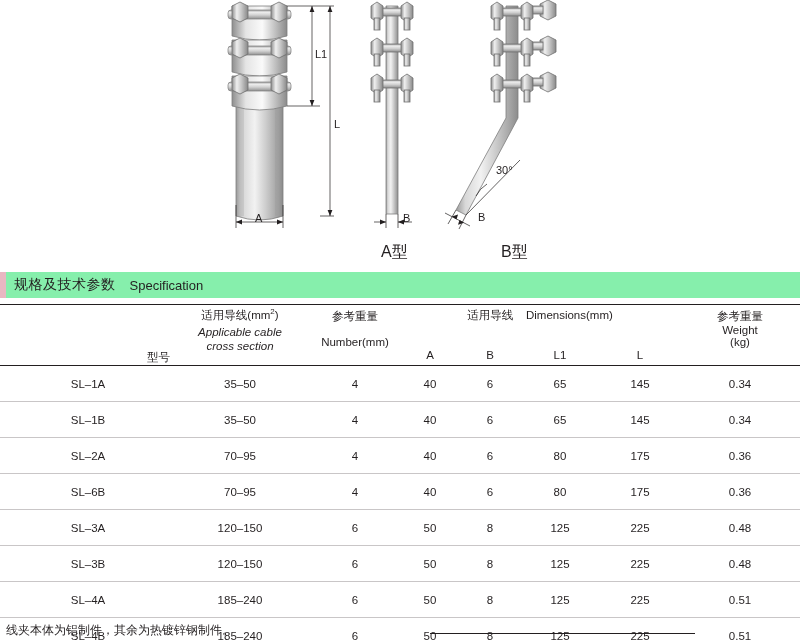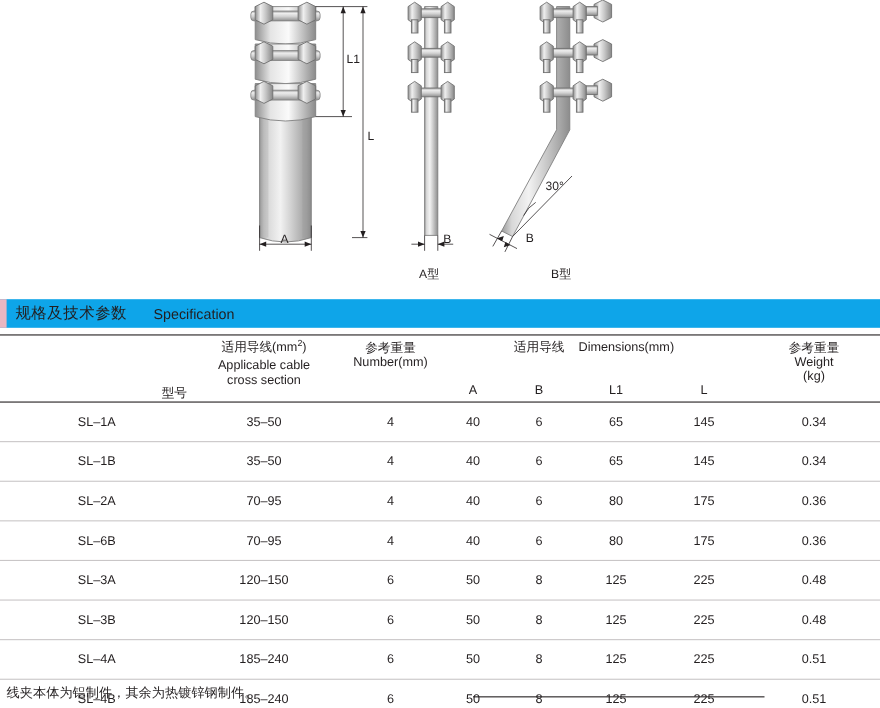--- a/index.html
+++ b/index.html
@@ -28,51 +28,51 @@
     top: 0;
   }
   .fig-label {
     position: absolute;
     font-size: 11px;
     color: #231f20;
     white-space: nowrap;
   }
   .fig-label-cn {
     position: absolute;
-    font-size: 11px;
+    font-size: 16px;
     color: #231f20;
     white-space: nowrap;
   }
 
   
   .spec-bar {
     position: absolute;
     left: 0;
     top: 272px;
     width: 800px;
     height: 26px;
-    background: #0ea5e9;
+    background: #86efac;
     display: flex;
     align-items: center;
   }
   .spec-bar .accent {
     width: 6px;
     height: 26px;
     background: #e9b7c2;
   }
   .spec-bar .title-cn {
     font-size: 14px;
     color: #231f20;
     margin-left: 8px;
     letter-spacing: 0.5px;
   }
   .spec-bar .title-en {
     font-size: 13px;
     color: #231f20;
-    margin-left: 24px;
+    margin-left: 14px;
   }
 
   
   .table-wrap {
     position: absolute;
     left: 0;
     top: 304px;
     width: 800px;
   }
   table.spec {
@@ -111,21 +111,21 @@
     height: 1px;
     background: #231f20;
     width: 800px;
   }
   .row-line td {
     border-bottom: 1px solid #c9c6c7;
   }
   .data-row td {
     height: 35px;
   }
-  .sub2 { line-height: 1.25; }
+  .sub2 { line-height: 1.25; font-style: italic; }
   .small-sup { font-size: 8px; vertical-align: super; }
 
   .note {
     position: absolute;
     left: 6px;
     top: 622px;
     font-size: 12px;
     color: #231f20;
   }
   .dim-span-line {
@@ -320,21 +320,21 @@
 
       <tr class="hdr-row">
         <td rowspan="2" style="vertical-align:bottom;">
           <div class="cell-model">型号</div>
         </td>
         <td style="height:20px;">
           <span><span>适用导线(mm</span><span class="small-sup">2</span><span>)</span></span>
         </td>
         <td rowspan="2" style="vertical-align:top; padding-top:4px;">
           <div>参考重量</div>
-          <div style="">Number(mm)</div>
+          <div style="margin-top:12px;">Number(mm)</div>
         </td>
         <td colspan="4" style="height:20px;">
           <span>适用导线</span>
           &nbsp;&nbsp;
           <span>Dimensions(mm)</span>
         </td>
         <td rowspan="2" style="vertical-align:top; padding-top:4px;">
           <div>参考重量</div>
           <div>Weight</div>
           <div>(kg)</div>

